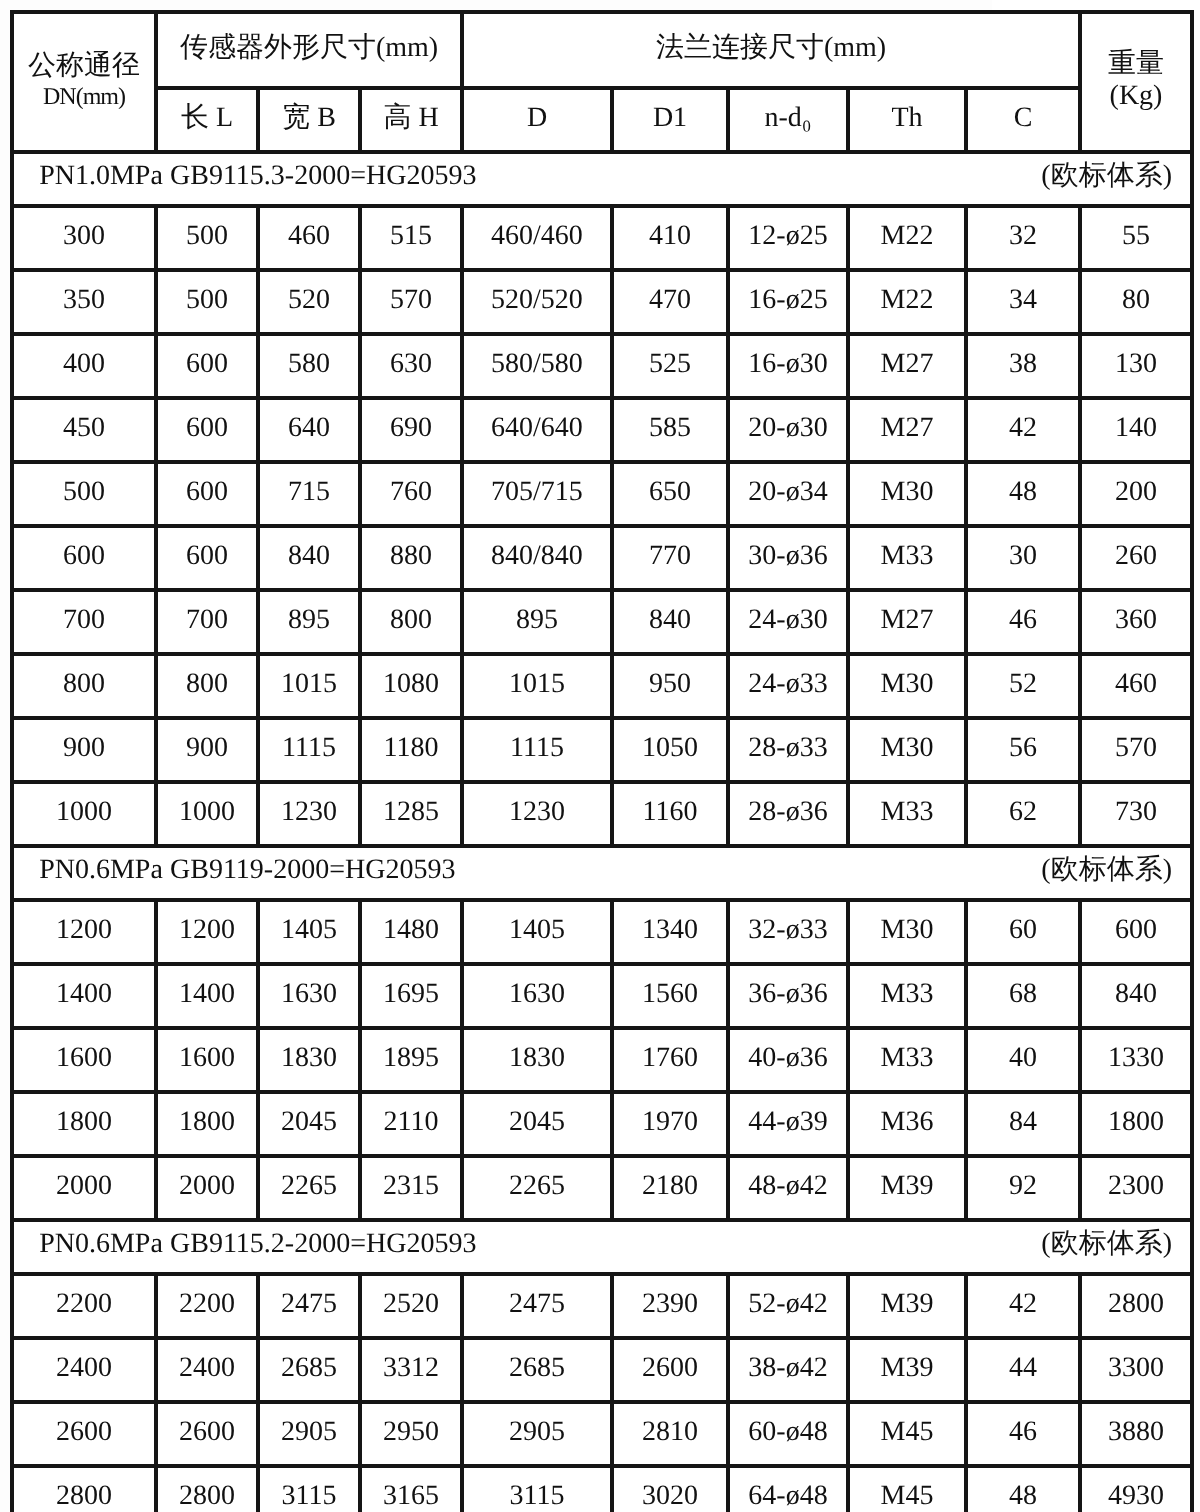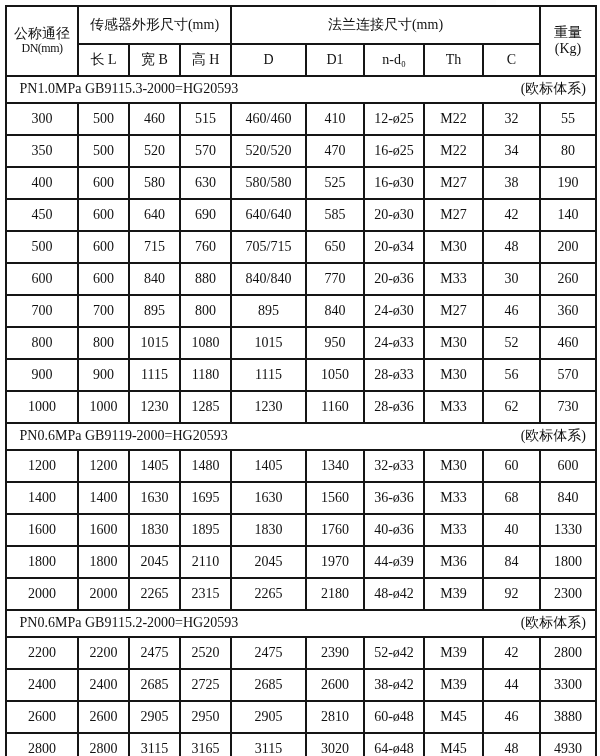--- a/index.html
+++ b/index.html
@@ -145,21 +145,21 @@
         <tr class="data-row">
           <td>400</td>
           <td>600</td>
           <td>580</td>
           <td>630</td>
           <td>580/580</td>
           <td>525</td>
           <td>16-ø30</td>
           <td>M27</td>
           <td>38</td>
-          <td>190</td>
+          <td>130</td>
         </tr>
         <tr class="data-row">
           <td>450</td>
           <td>600</td>
           <td>640</td>
           <td>690</td>
           <td>640/640</td>
           <td>585</td>
           <td>20-ø30</td>
           <td>M27</td>
@@ -178,21 +178,21 @@
           <td>48</td>
           <td>200</td>
         </tr>
         <tr class="data-row">
           <td>600</td>
           <td>600</td>
           <td>840</td>
           <td>880</td>
           <td>840/840</td>
           <td>770</td>
-          <td>20-ø36</td>
+          <td>30-ø36</td>
           <td>M33</td>
           <td>30</td>
           <td>260</td>
         </tr>
         <tr class="data-row">
           <td>700</td>
           <td>700</td>
           <td>895</td>
           <td>800</td>
           <td>895</td>
@@ -325,21 +325,21 @@
           <td>2390</td>
           <td>52-ø42</td>
           <td>M39</td>
           <td>42</td>
           <td>2800</td>
         </tr>
         <tr class="data-row">
           <td>2400</td>
           <td>2400</td>
           <td>2685</td>
-          <td>2725</td>
+          <td>3312</td>
           <td>2685</td>
           <td>2600</td>
           <td>38-ø42</td>
           <td>M39</td>
           <td>44</td>
           <td>3300</td>
         </tr>
         <tr class="data-row">
           <td>2600</td>
           <td>2600</td>

